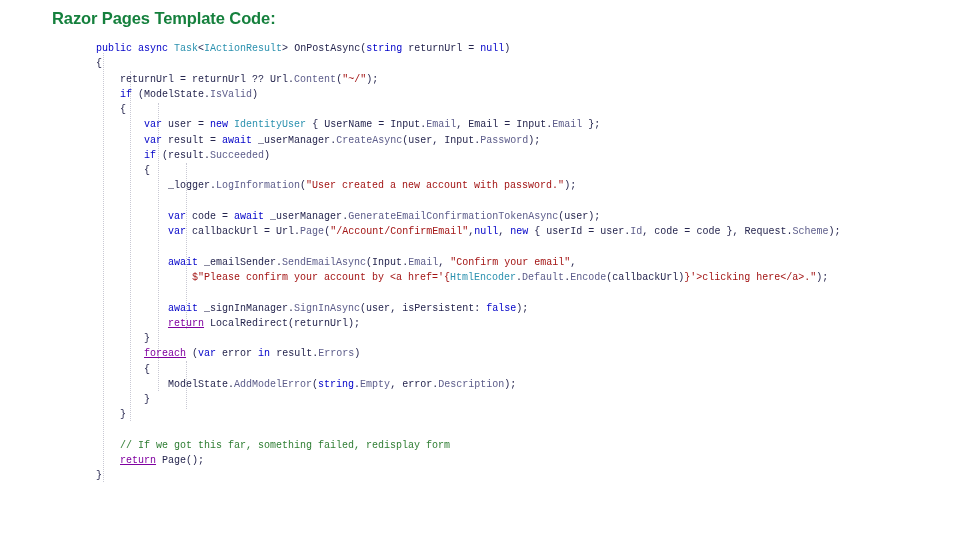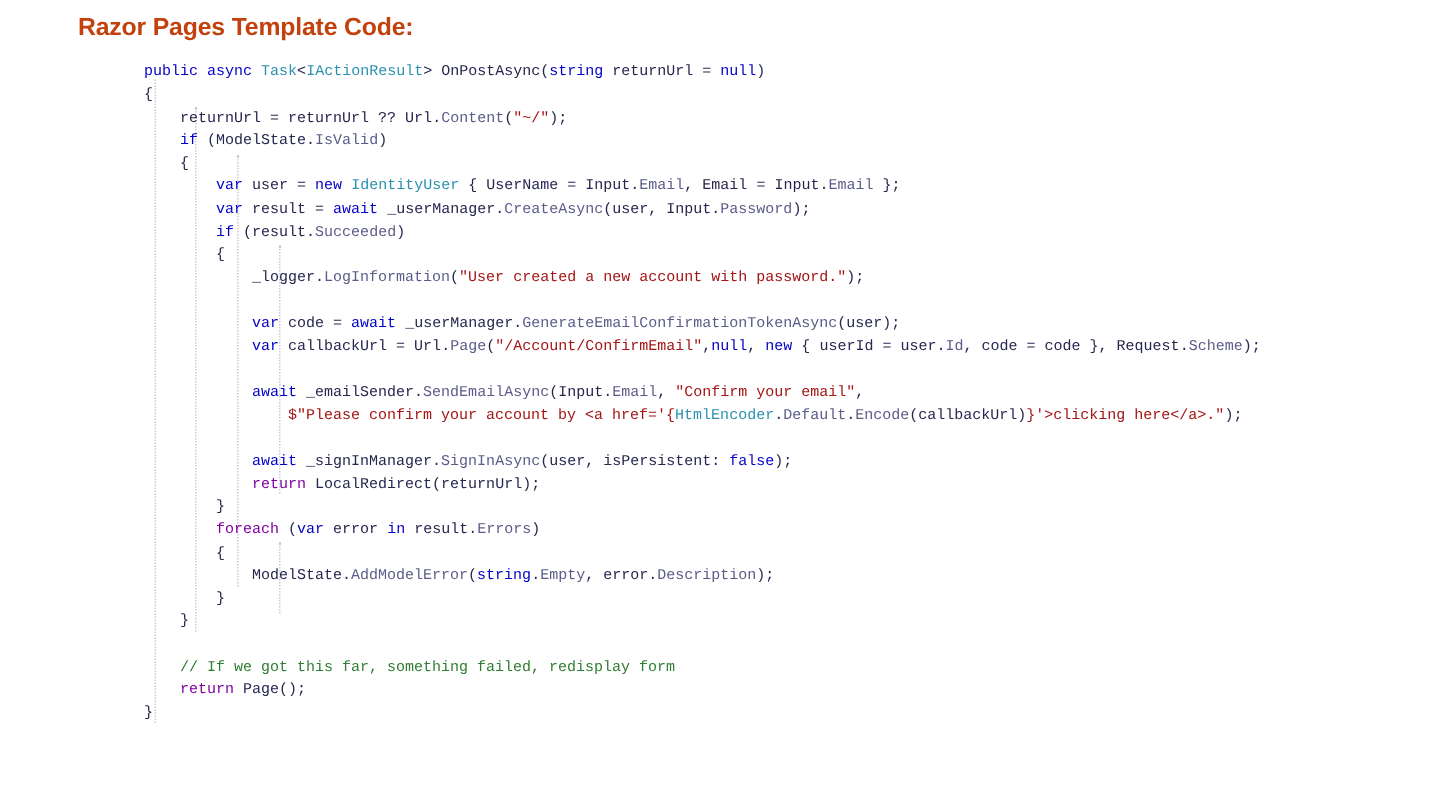--- a/index.html
+++ b/index.html
@@ -23,21 +23,21 @@
     background: #ffffff;
   }
 
   #slide-title {
     position: absolute;
     left: 52px;
     top: 9px;
     font-family: "Liberation Sans", sans-serif;
     font-size: 16.5px;
     font-weight: 600;
-    color: #c2410c;
+    color: #15803d;
     letter-spacing: -0.1px;
     white-space: nowrap;
   }
 
   #code-block {
     position: absolute;
     left: 96px;
     top: 41px;
     width: 830px;
     font-family: "Liberation Mono", "DejaVu Sans Mono", monospace;
@@ -72,21 +72,21 @@
   }
 
   
   .k   { color: #0000c8; }            
   .t   { color: #2b91af; }            
   .s   { color: #a31515; }            
   .c   { color: #2e7d32; }            
   .m   { color: #5c5c8a; font-family: Liberation Mono, monospace; }            
   .id  { color: #26264f; }            
   .p   { color: #26264f; }            
-  .cf  { color: #8000a0; }
+  .cf  { color: #8000a0; text-decoration: underline; }
 </style>
 </head>
 <body>
 
 <div id="slide">
 
   <div id="slide-title">Razor Pages Template Code:</div>
 
   <div class="guides">
     <div class="guide" style="left:7px; top:12px; height:429px;"></div>

